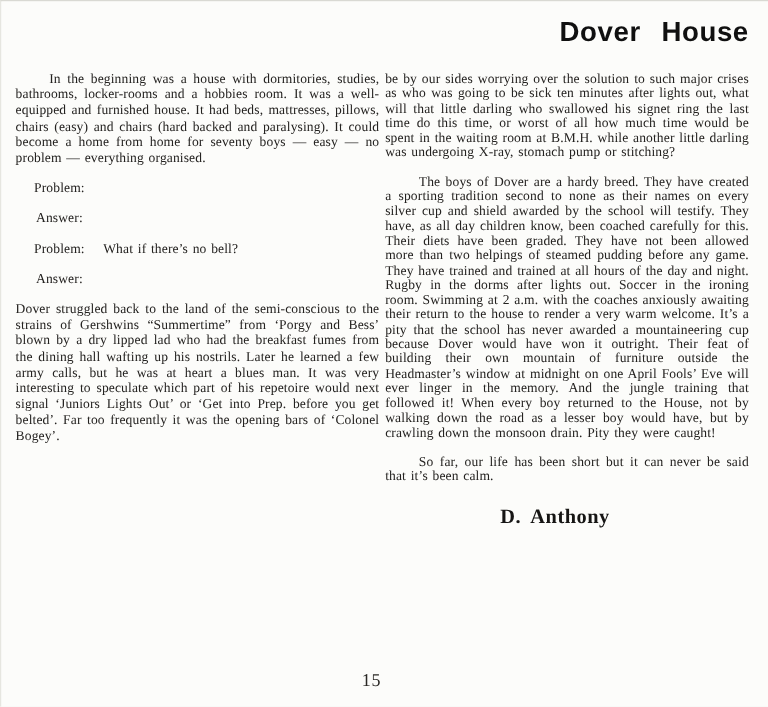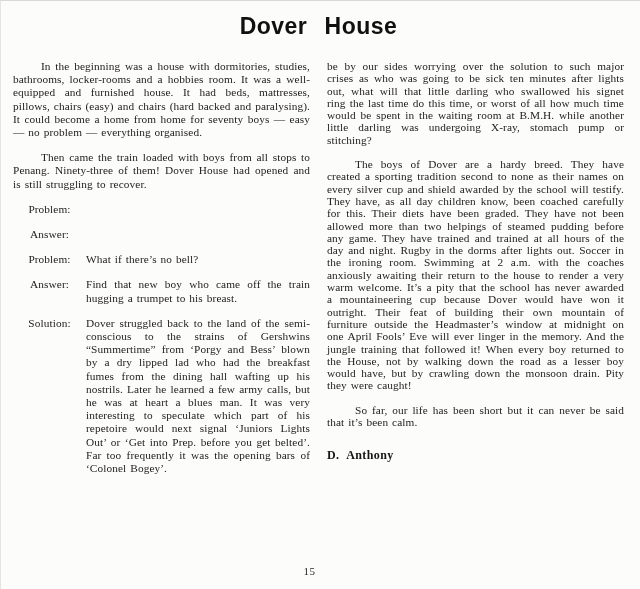--- a/index.html
+++ b/index.html
@@ -18,29 +18,29 @@
     padding: 12px 16px 0 12px;
     overflow: hidden;
     font-family: "Liberation Serif", serif;
     color: #242220;
   }
   .title {
     font-family: "Liberation Sans", sans-serif;
     font-weight: bold;
     font-size: 23px;
     line-height: 26px;
-    text-align: center;
+    text-align: right;
     letter-spacing: 0.5px;
     word-spacing: 0.45em;
     color: #101010;
     margin: 0 0 21px 0;
   }
   .columns {
     display: flex;
-    gap: 17px;
+    gap: 5px;
   }
   .col {
     flex: 1 1 0;
     min-width: 0;
     font-size: 11.3px;
     text-align: justify;
     word-spacing: 1px;
     letter-spacing: 0.1px;
   }
   .col-left  { line-height: 13.2px; }
@@ -58,73 +58,70 @@
     width: 73px;
     text-align: center;
   }
   .qa-text {
     flex: 1 1 auto;
     min-width: 0;
     text-align: justify;
   }
   .signature {
     font-weight: bold;
-    font-size: 12px;
+    font-size: 17px;
     letter-spacing: 0.4px;
     word-spacing: 4px;
-    text-align: left;
+    text-align: center;
     margin: 21px 20px 4px 0;
     color: #161514;
   }
   .page-number {
     position: absolute;
     left: 0;
     bottom: 12px;
     width: 100%;
     padding-right: 22px;
     box-sizing: border-box;
     text-align: center;
-    font-size: 11px;
+    font-size: 15px;
     letter-spacing: 0.5px;
     color: #2a2825;
   }
 </style>
 </head>
 <body>
 
 <div class="page">
 
   <h1 class="title">Dover House</h1>
 
   <div class="columns">
 
     <div class="col col-left">
       <p class="indent">In the beginning was a house with dormitories, studies, bathrooms, locker-rooms and a hobbies room.  It was a well-equipped and furnished house. It had beds, mattresses, pillows, chairs (easy) and chairs (hard backed and paralysing).  It could become a home from home for seventy boys — easy — no problem — everything organised.</p>
-      <p class="indent">Then came the train loaded with boys from all stops to Penang.  Ninety-three of them! Dover House had opened and is still struggling to recover.</p>
 
       <div class="qa">
         <span class="qa-label">Problem:</span>
       </div>
 
       <div class="qa">
         <span class="qa-label">Answer:</span>
       </div>
 
       <div class="qa">
         <span class="qa-label">Problem:</span>
         <span class="qa-text">What if there’s no bell?</span>
       </div>
 
       <div class="qa">
         <span class="qa-label">Answer:</span>
-        <span class="qa-text">Find that new boy who came off the train hugging a trumpet to his breast.</span>
       </div>
 
       <div class="qa">
-        <span class="qa-label">Solution:</span>
         <span class="qa-text">Dover struggled back to the land of the semi-conscious to the strains of Gershwins “Summertime” from ‘Porgy and Bess’ blown by a dry lipped lad who had the breakfast fumes from the dining hall wafting up his nostrils. Later he learned a few army calls, but he was at heart a blues man. It was very interesting to speculate which part of his repetoire would next signal ‘Juniors Lights Out’ or ‘Get into Prep. before you get belted’.  Far too frequently it was the opening bars of ‘Colonel Bogey’.</span>
       </div>
 
     </div>
 
     <div class="col col-right">
       <p>be by our sides worrying over the solution to such major crises as who was going to be sick ten minutes after lights out, what will that little darling who swallowed his signet ring the last time do this time, or worst of all how much time would be spent in the waiting room at B.M.H. while another little darling was undergoing X-ray, stomach pump or stitching?</p>
       <p class="indent">The boys of Dover are a hardy breed.  They have created a sporting tradition second to none as their names on every silver cup and shield awarded by the school will testify.  They have, as all day children know, been coached carefully for this. Their diets have been graded.  They have not been allowed more than two helpings of steamed pudding before any game.  They have trained and trained at all hours of the day and night.  Rugby in the dorms after lights out.  Soccer in the ironing room.  Swimming at 2 a.m. with the coaches anxiously awaiting their return to the house to render a very warm welcome.  It’s a pity that the school has never awarded a mountaineering cup because Dover would have won it outright.  Their feat of building their own mountain of furniture outside the Headmaster’s window at midnight on one April Fools’ Eve will ever linger in the memory.  And the jungle training that followed it!  When every boy returned to the House, not by walking down the road as a lesser boy would have, but by crawling down the monsoon drain.  Pity they were caught!</p>
       <p class="indent no-gap">So far, our life has been short but it can never be said that it’s been calm.</p>
       <div class="signature">D.  Anthony</div>

